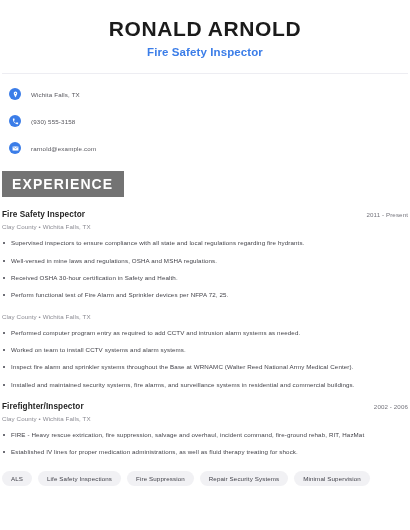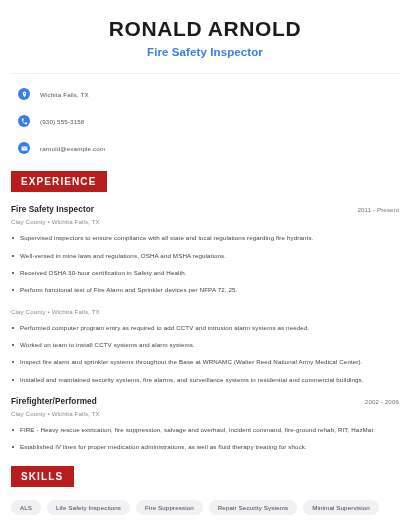--- a/index.html
+++ b/index.html
@@ -11,21 +11,21 @@
     width: 410px;
     height: 530px;
     font-family: "Liberation Sans", sans-serif;
     color: #2b2b2b;
     overflow: hidden;
   }
   .page {
     width: 410px;
     height: 530px;
     box-sizing: border-box;
-    padding: 0 11px;
+    padding: 0 2px;
     background: #ffffff;
     position: relative;
   }
 
   
   .header {
     text-align: center;
     padding-top: 17px;
   }
   .full-name {
@@ -75,23 +75,23 @@
     font-size: 6.2px;
     color: #55555c;
     margin-left: 10px;
     letter-spacing: 0.15px;
   }
 
   
   .section { margin-top: 14px; }
   .section-badge {
     display: inline-block;
-    background: #b91c1c;
+    background: #737373;
     color: #ffffff;
-    font-size: 10px;
+    font-size: 14px;
     font-weight: bold;
     letter-spacing: 1.1px;
     padding: 5px 11px 5px 10px;
   }
 
   
   .job { margin-top: 13px; }
   .job-headline {
     display: flex;
     justify-content: space-between;
@@ -222,33 +222,32 @@
       <ul class="bullets">
         <li class="bullet">Performed computer program entry as required to add CCTV and intrusion alarm systems as needed.</li>
         <li class="bullet">Worked on team to install CCTV systems and alarm systems.</li>
         <li class="bullet">Inspect fire alarm and sprinkler systems throughout the Base at WRNAMC (Walter Reed National Army Medical Center).</li>
         <li class="bullet">Installed and maintained security systems, fire alarms, and surveillance systems in residential and commercial buildings.</li>
       </ul>
     </div>
 
     <div class="job">
       <div class="job-headline">
-        <span class="job-role">Firefighter/Performed</span>
+        <span class="job-role">Firefighter/Inspector</span>
         <span class="job-dates">2002 - 2006</span>
       </div>
       <div class="job-meta">Clay County • Wichita Falls, TX</div>
       <ul class="bullets">
         <li class="bullet">FIRE - Heavy rescue extrication, fire suppression, salvage and overhaul, incident command, fire-ground rehab, RIT, HazMat</li>
         <li class="bullet">Established IV lines for proper medication administrations, as well as fluid therapy treating for shock.</li>
       </ul>
     </div>
   </div>
 
   <div class="section">
-    <div class="section-badge">SKILLS</div>
     <div class="skills-wrap">
       <span class="skill-chip">ALS</span>
       <span class="skill-chip">Life Safety Inspections</span>
       <span class="skill-chip">Fire Suppression</span>
       <span class="skill-chip">Repair Security Systems</span>
       <span class="skill-chip">Minimal Supervision</span>
 
     </div>
   </div>
 

